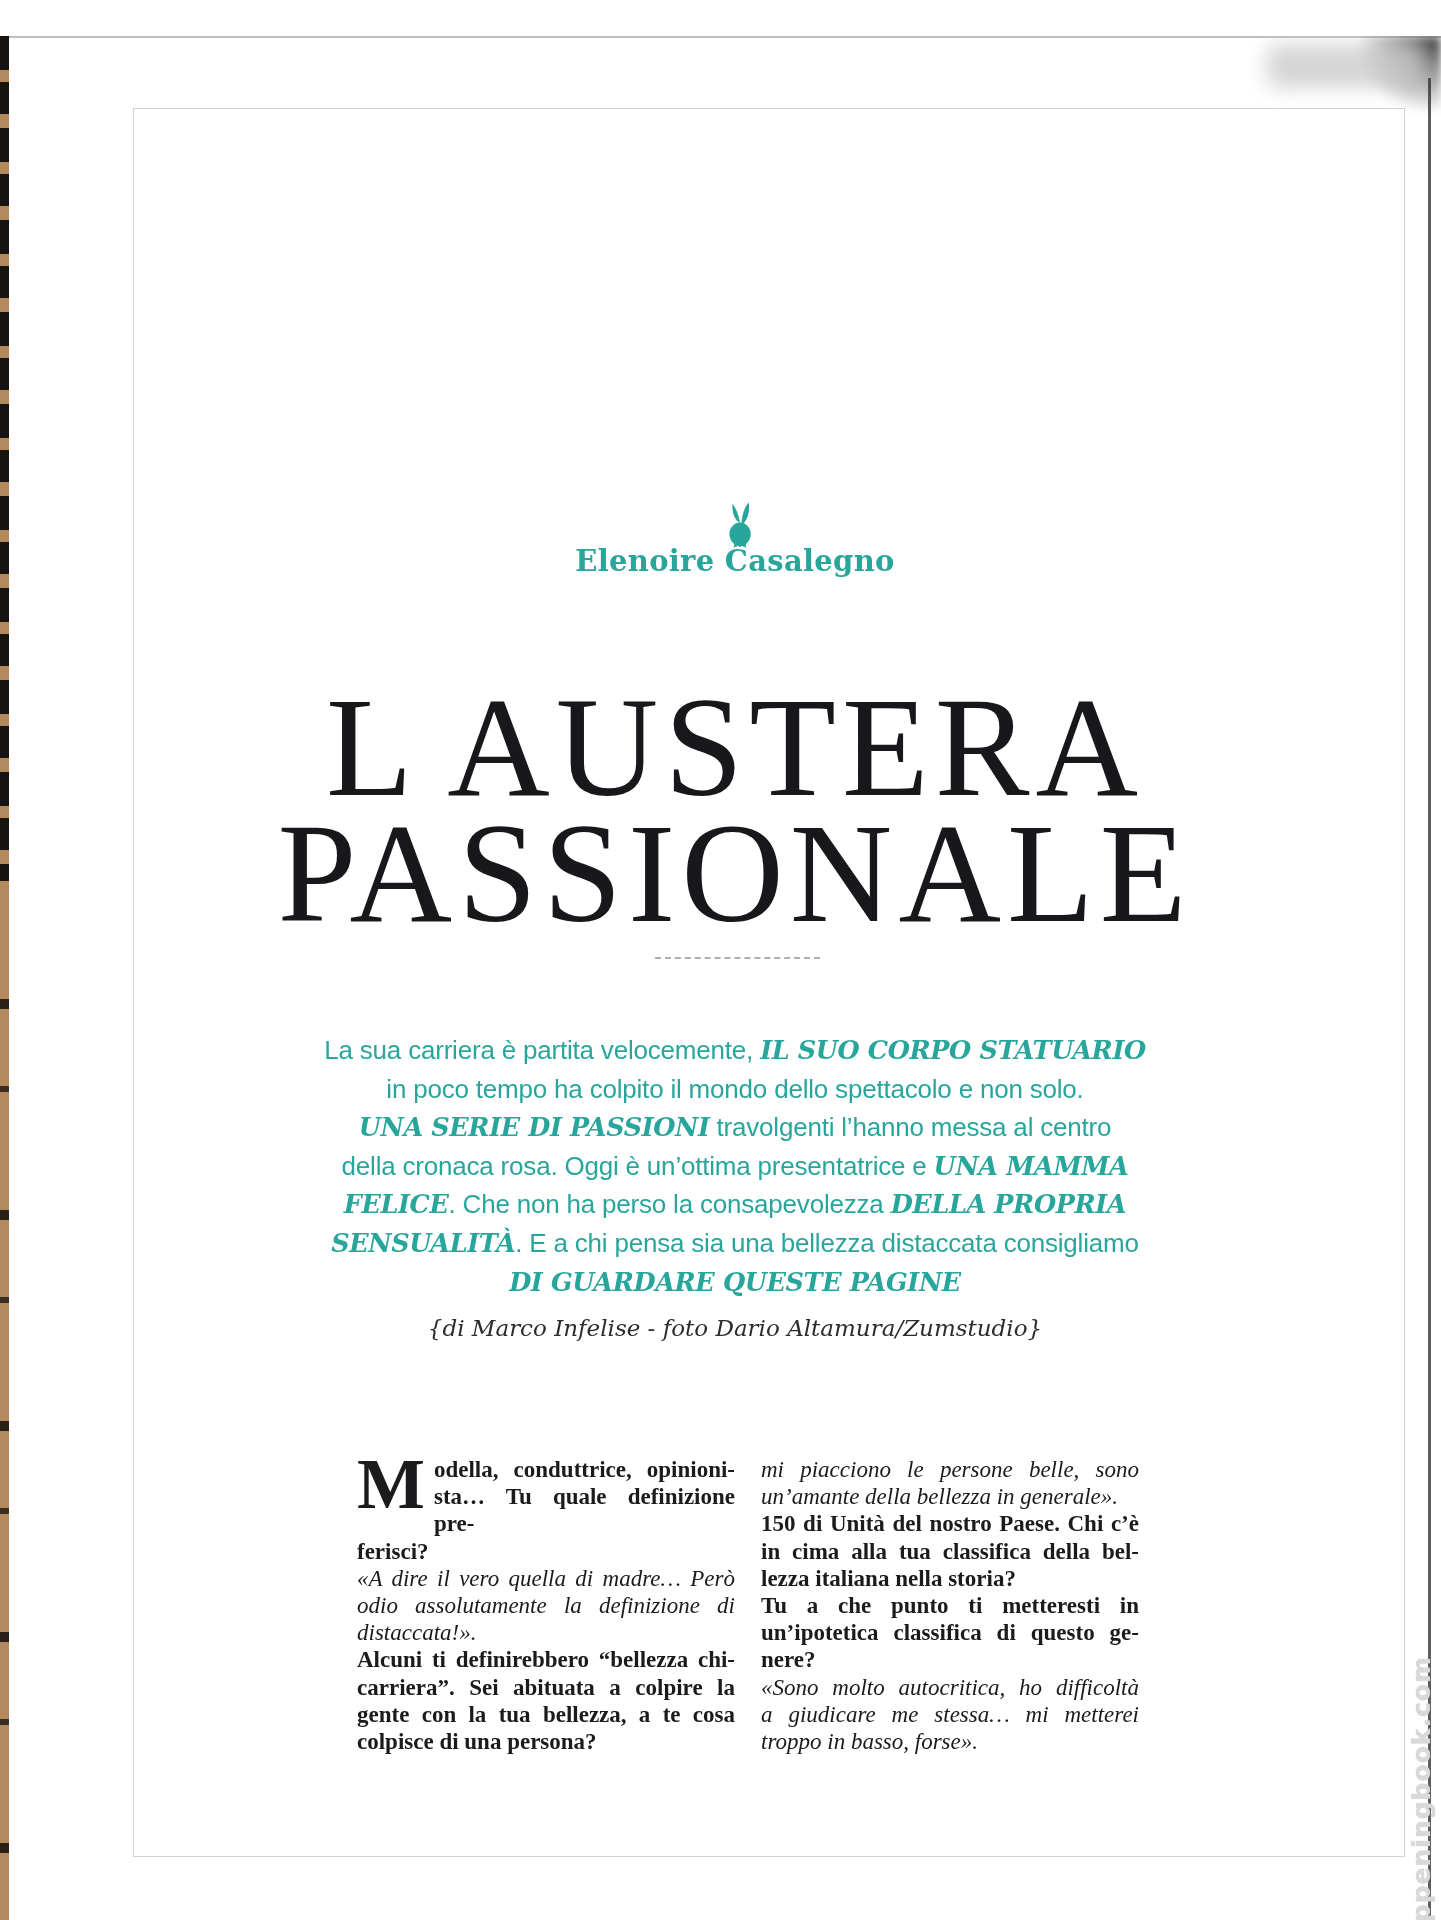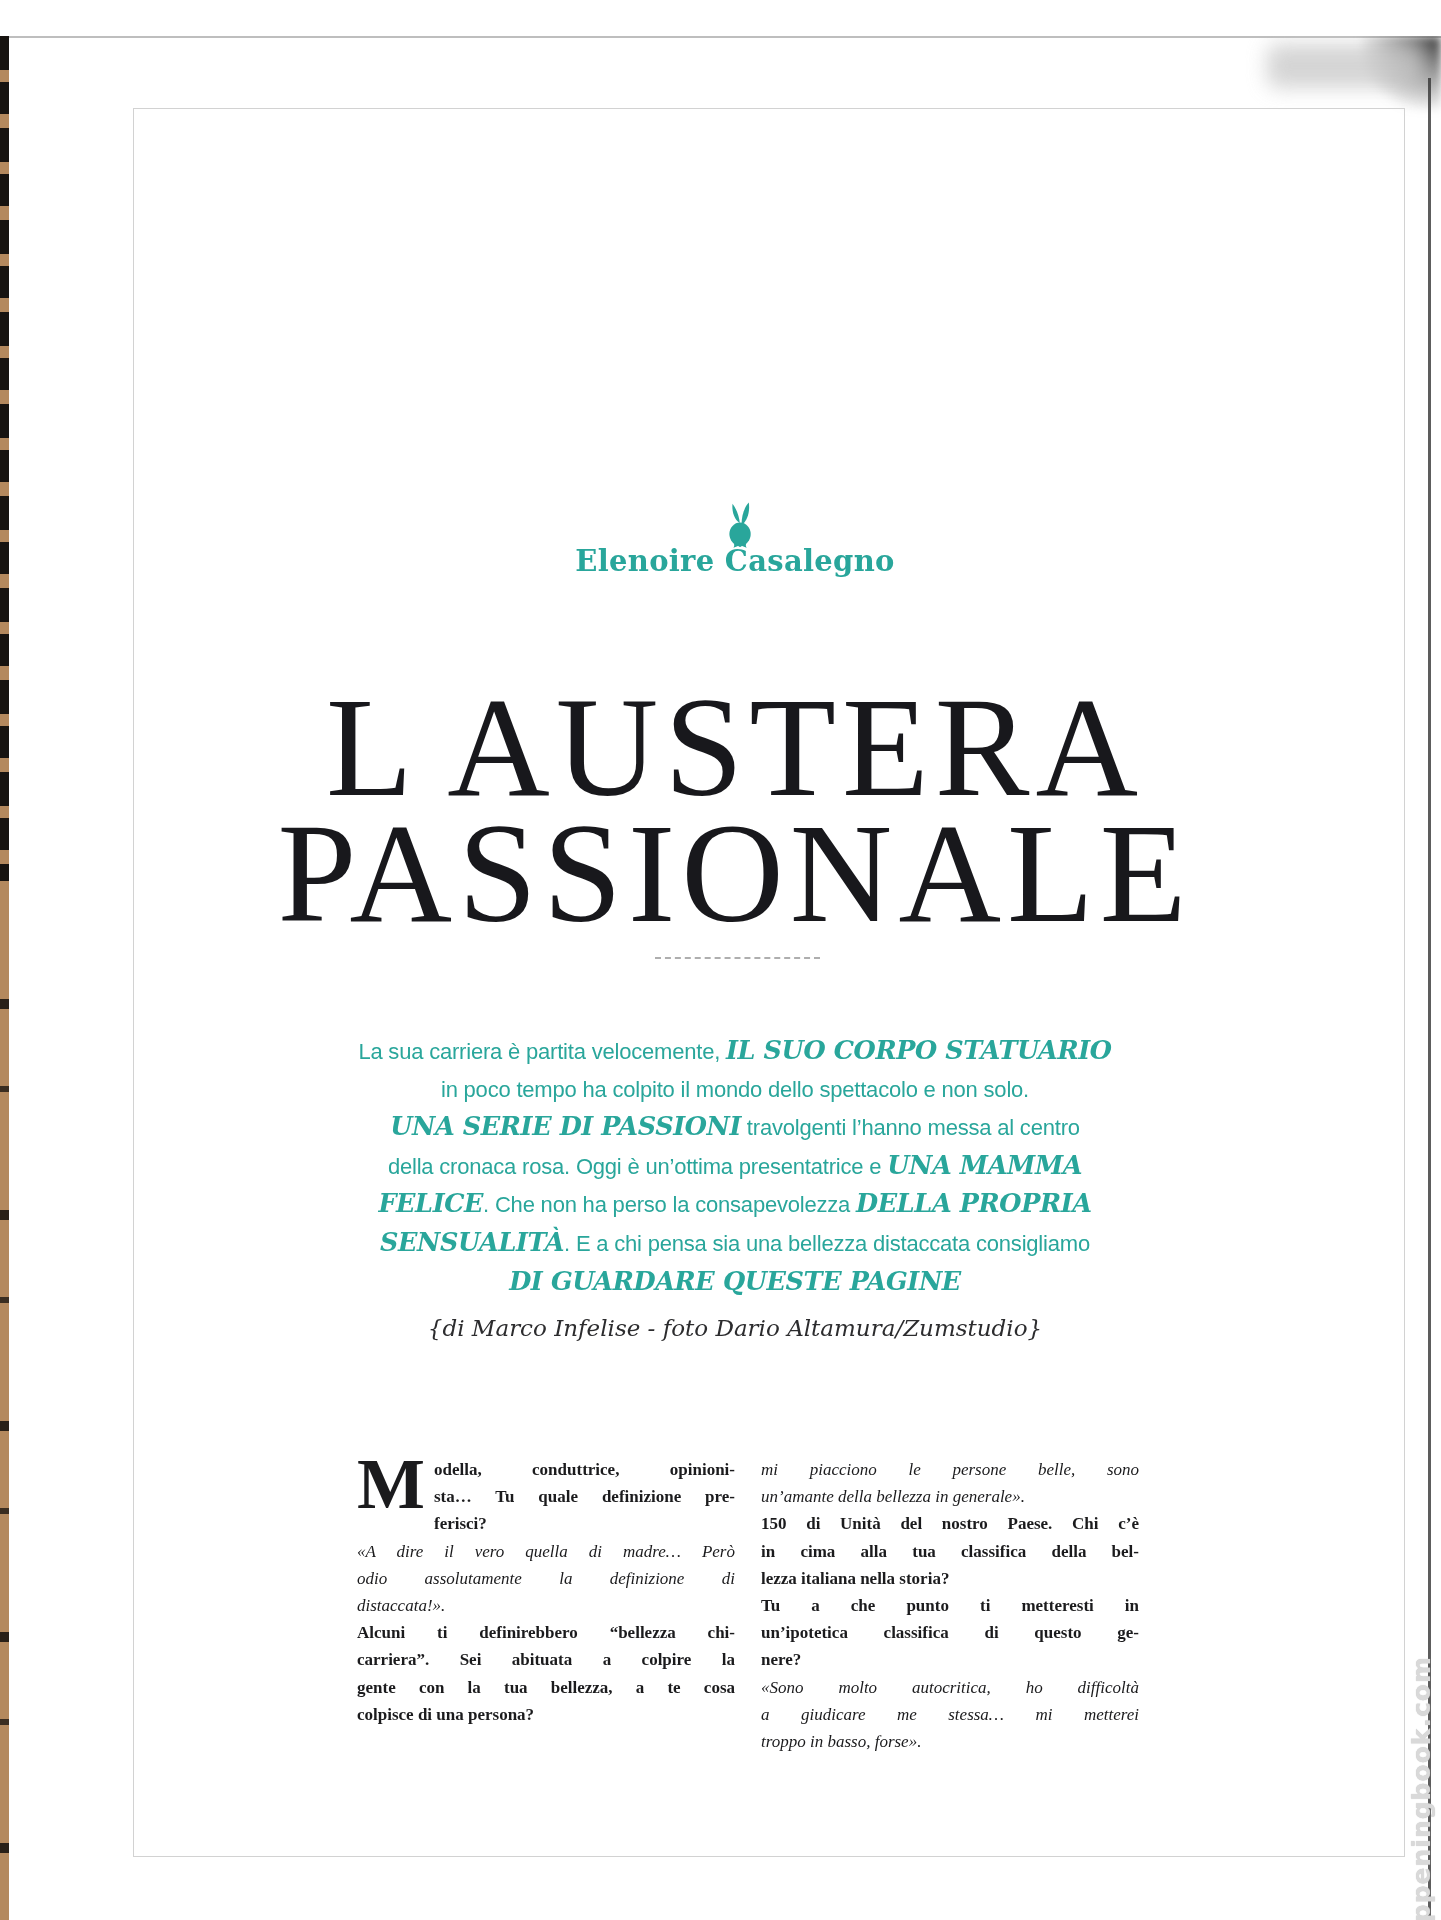--- a/index.html
+++ b/index.html
@@ -37,35 +37,35 @@
 
   .title-line{font-family:"Liberation Serif",serif;font-weight:400;color:#18181c;
     font-size:142px;line-height:1;letter-spacing:6px;white-space:nowrap;}
   .title-1{top:640px;}
   .title-2{top:766px;}
 
   .divider{position:absolute;left:655px;top:921px;width:165px;border-top:2px dashed #9a9a9a;opacity:.8;}
 
   .intro{top:997px;}
   .intro-line{display:block;line-height:35.6px;white-space:nowrap;}
-  .intro-line .plain{font-family:"Liberation Sans",sans-serif;font-size:22px;
+  .intro-line .plain{font-family:"Liberation Sans",sans-serif;font-size:26px;
     color:var(--accent);letter-spacing:-.2px;}
   .intro-line .em{font-family:"DejaVu Serif",serif;font-style:italic;font-weight:bold;
     font-size:25.5px;color:var(--accent);letter-spacing:-.4px;}
 
   .byline{top:1279px;font-family:"DejaVu Serif",serif;font-style:italic;
     font-size:23px;color:#2c2c2e;}
 
   
   .columns{position:absolute;left:357px;top:1420px;width:782px;display:flex;gap:26px;}
   .col{width:378px;}
   .para{margin:0;color:var(--ink);}
   .para.bold{font-weight:bold;}
   .para.italic{font-style:italic;}
-  .bodyline{font-size:17px;line-height:27.2px;text-align:justify;text-align-last:justify;}
+  .bodyline{font-size:23px;line-height:27.2px;text-align:justify;text-align-last:justify;}
   .bodyline.last{text-align-last:left;}
   .dropcap{float:left;font-size:72px;line-height:54px;font-weight:bold;font-style:normal;
     margin:1px 9px 0 0;color:var(--ink);}
 
   .watermark{position:absolute;right:5px;bottom:4px;writing-mode:vertical-rl;transform:rotate(180deg);
     font-family:"DejaVu Sans",sans-serif;font-weight:bold;font-size:25px;letter-spacing:1px;
     color:#d9d9d9;text-shadow:0 0 1px #c2c2c2;z-index:5;}
 </style>
 </head>
 <body>

